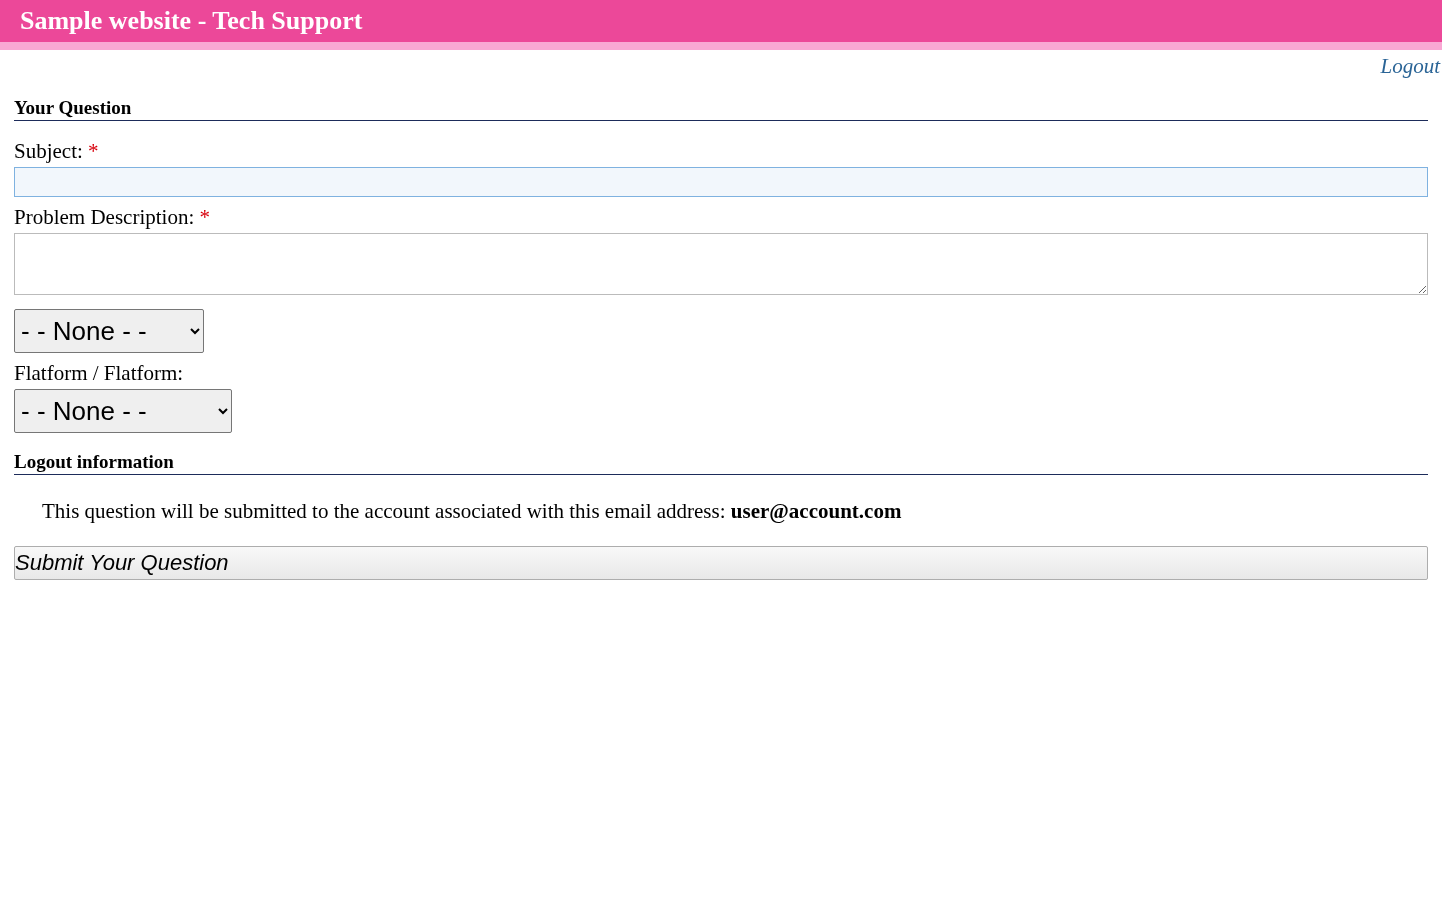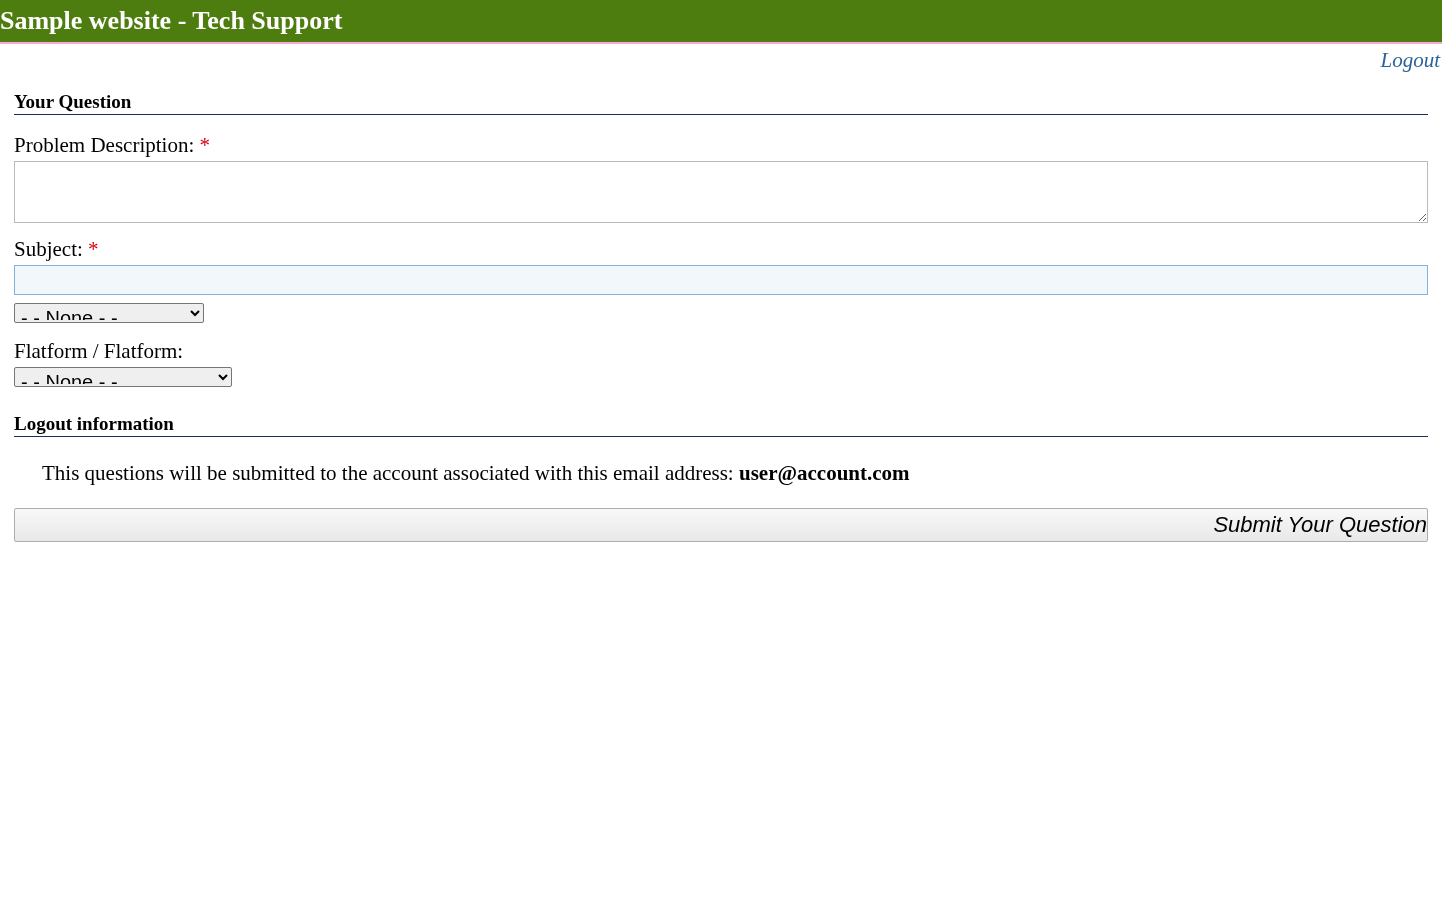--- a/index.html
+++ b/index.html
@@ -7,26 +7,26 @@
       padding: 0;
       box-sizing: border-box;
     }
     body {
       font-family: "Times New Roman", Times, serif;
       font-size: 21px;
       background: #fff;
       color: #000;
     }
     .header-bar {
-      background: #4d7c0f;
+      background: #ec4899;
       color: #fff;
       font-weight: bold;
       font-size: 26px;
-      padding: 6px 0;
-      border-bottom: 2px solid #f9a8d4;
+      padding: 6px 20px;
+      border-bottom: 8px solid #f9a8d4;
     }
     .logout-row {
       text-align: right;
       padding: 4px 2px 0 0;
     }
     .link {
       color: #2a6496;
       font-style: italic;
       text-decoration: none;
       cursor: pointer;
@@ -64,25 +64,25 @@
     .textarea-input {
       width: 100%;
       height: 62px;
       border: 1px solid #bbb;
       resize: both;
       font-family: Arial, sans-serif;
       font-size: 14px;
       padding: 2px;
     }
     .select-input {
-      font-size: 20px;
+      font-size: 26px;
       font-family: Arial, sans-serif;
       background: #efefef;
       border: 1px solid #767676;
-      height: 20px;
+      height: 44px;
       padding: 2px 2px;
       border-radius: 2px;
     }
     .select-narrow {
       width: 190px;
     }
     .select-wide {
       width: 218px;
     }
     .contact-text {
@@ -94,21 +94,21 @@
     .email-bold {
       font-weight: bold;
     }
     .submit-btn {
       display: block;
       width: 100%;
       height: 34px;
       font-family: Arial, Helvetica, sans-serif;
       font-style: italic;
       font-size: 22px;
-      text-align: right;
+      text-align: left;
       background: linear-gradient(#f8f8f8, #e8e8e8);
       border: 1px solid #adadad;
       border-radius: 2px;
       cursor: pointer;
       margin-bottom: 24px;
     }
     .footer-link {
       font-size: 21px;
     }
   </style>
@@ -122,51 +122,51 @@
 <div class="logout-row">
   <a class="link">Logout</a>
 </div>
 
 <div class="content">
 
   <div class="section-title">Your Question</div>
 
   <div class="field-row">
     <div class="field-label">
+      <span>Subject:</span>
+      <span class="req">*</span>
+    </div>
+    <input type="text" class="text-input" value="" style="">
+  </div>
+
+  <div class="field-row">
+    <div class="field-label">
       <span>Problem Description:</span>
       <span class="req">*</span>
     </div>
     <textarea class="textarea-input" style=""></textarea>
-  </div>
-
-  <div class="field-row">
-    <div class="field-label">
-      <span>Subject:</span>
-      <span class="req">*</span>
-    </div>
-    <input type="text" class="text-input" value="" style="">
   </div>
 
   <div class="field-row">
     <select class="select-input select-narrow">
       <option>- - None - -</option>
     </select>
   </div>
 
   <div class="field-row">
     <div class="field-label">
       <span>Flatform / Flatform:</span>
     </div>
     <select class="select-input select-wide">
       <option>- - None - -</option>
     </select>
   </div>
 
   <div class="section-title">Logout information</div>
 
   <div class="contact-text">
-    <span>This questions will be submitted to the account associated with this email address: </span><span class="email-bold">user@account.com</span>
+    <span>This question will be submitted to the account associated with this email address: </span><span class="email-bold">user@account.com</span>
   </div>
 
   <button class="submit-btn">Submit Your Question</button>
 
 
 </div>
 
 </body></html>

